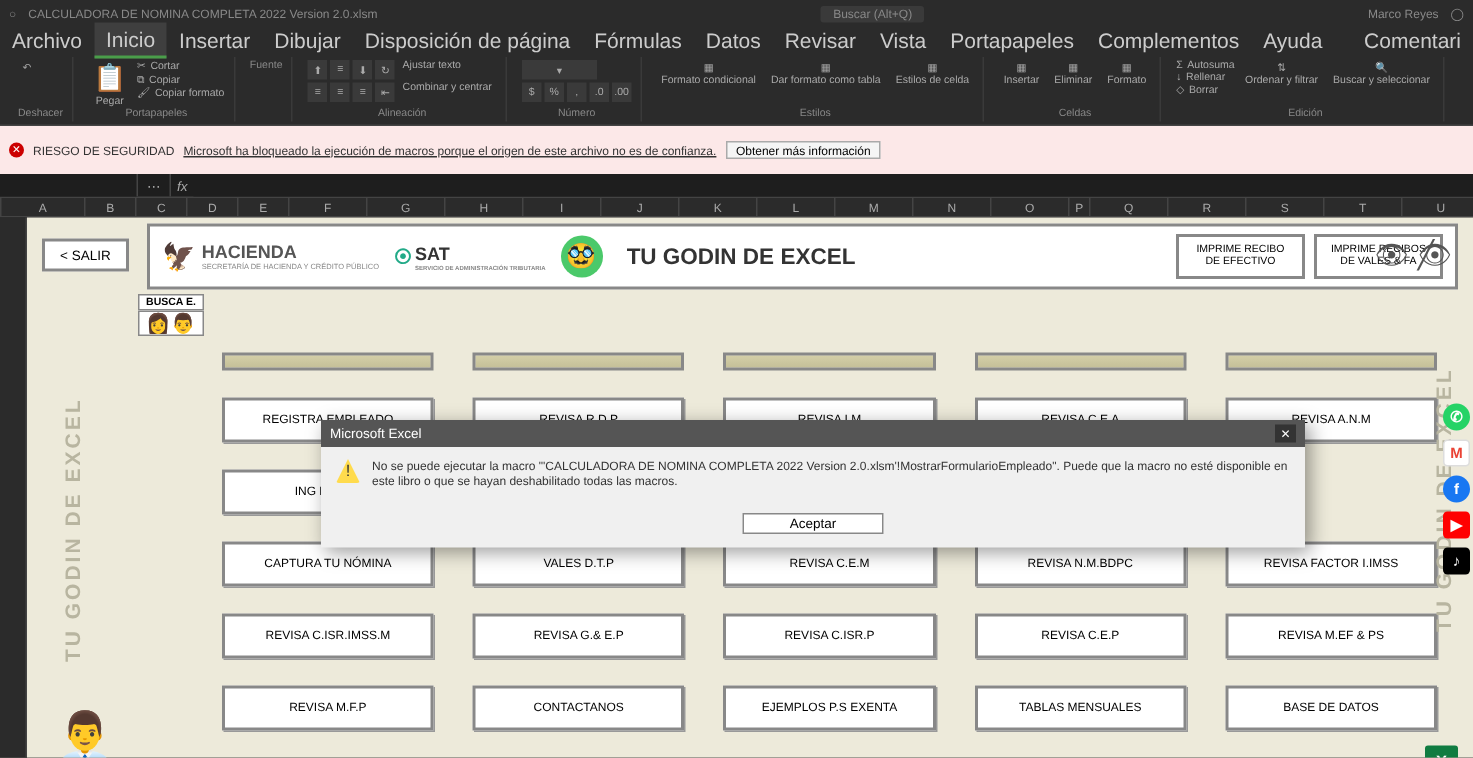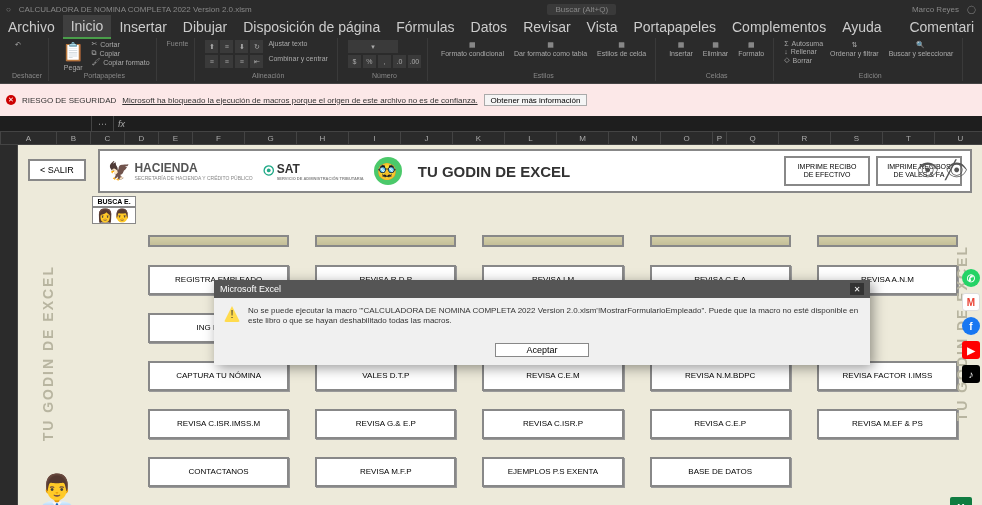--- a/index.html
+++ b/index.html
@@ -377,23 +377,24 @@
       <button class="app-btn">REVISA C.E.M</button>
       <button class="app-btn">REVISA N.M.BDPC</button>
       <button class="app-btn">REVISA FACTOR I.IMSS</button>
 
       <button class="app-btn">REVISA C.ISR.IMSS.M</button>
       <button class="app-btn">REVISA G.&amp; E.P</button>
       <button class="app-btn">REVISA C.ISR.P</button>
       <button class="app-btn">REVISA C.E.P</button>
       <button class="app-btn">REVISA M.EF &amp; PS</button>
 
+      <button class="app-btn">REVISA M.F.P</button>
       <button class="app-btn">CONTACTANOS</button>
-      <button class="app-btn">REVISA M.F.P</button>
       <button class="app-btn">EJEMPLOS P.S EXENTA</button>
+      <button class="app-btn">TABLAS MENSUALES</button>
       <button class="app-btn">BASE DE DATOS</button>
     </div>
 
     <div class="person">👨‍💼</div>
 
     <div class="modal">
       <div class="modal-title">
         <span>Microsoft Excel</span>
         <span class="modal-close">✕</span>
       </div>

